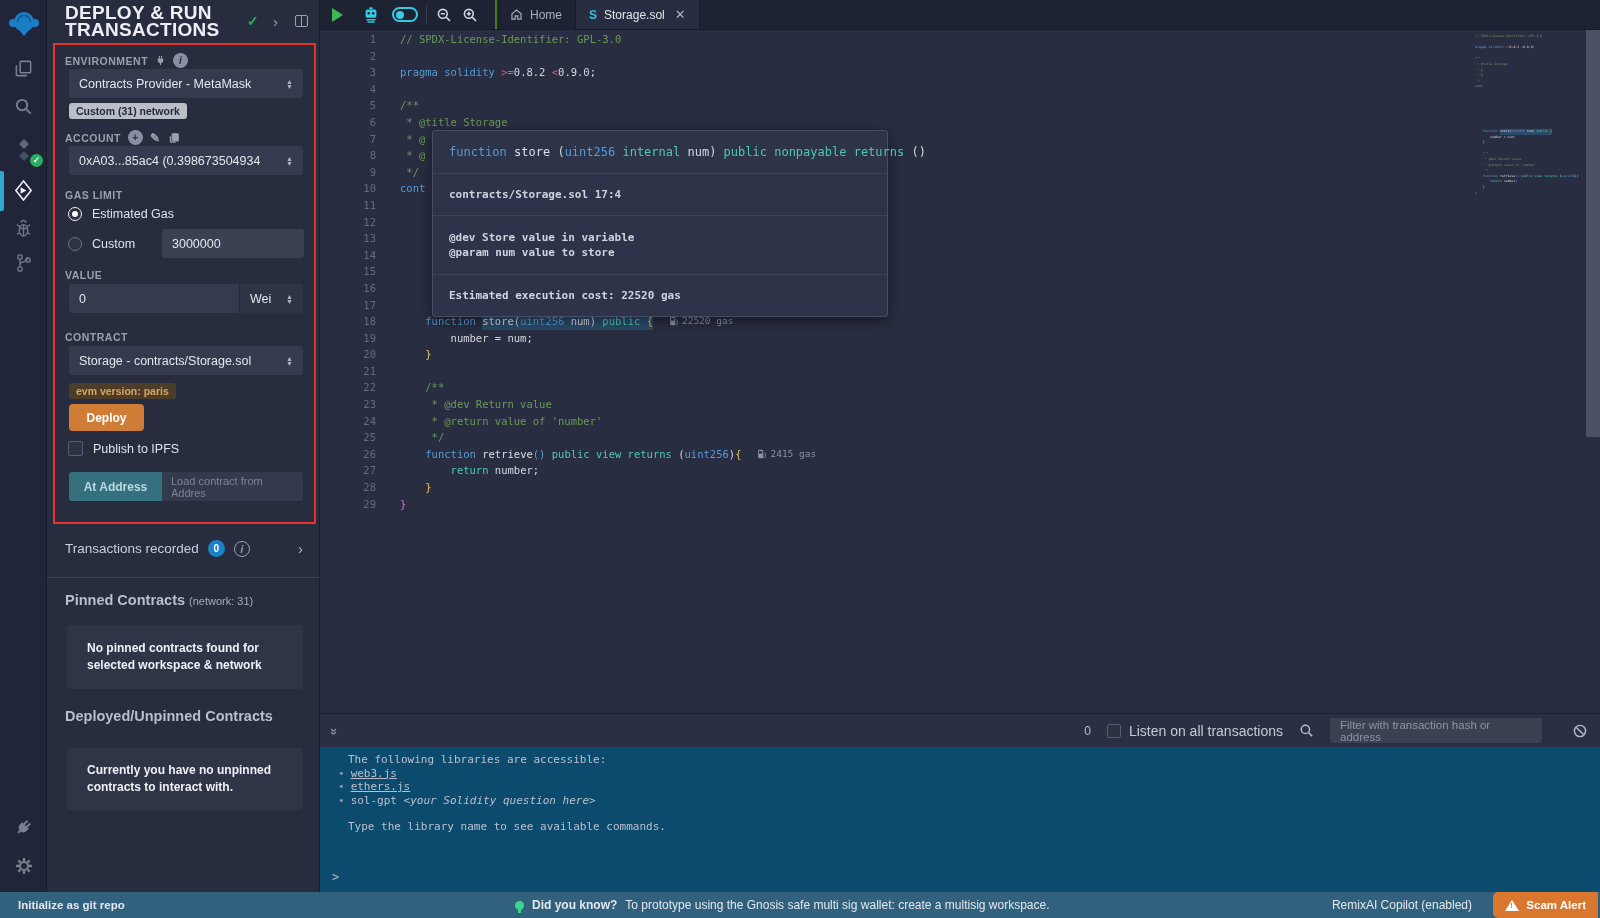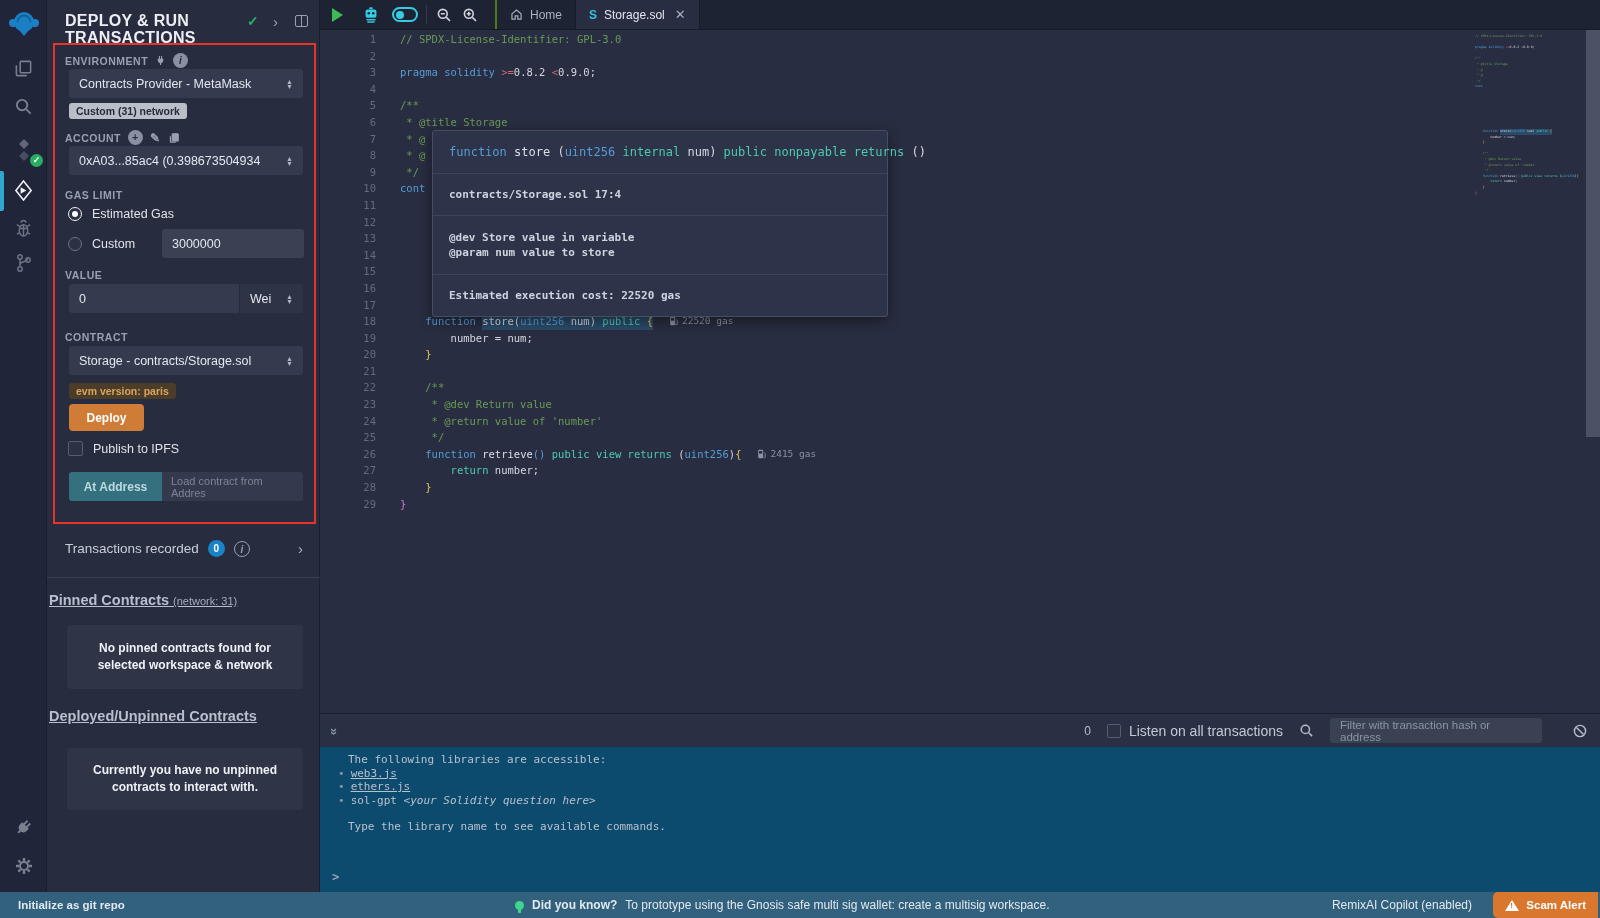--- a/index.html
+++ b/index.html
@@ -10,21 +10,21 @@
 
   
   #activity-bar { left:0; top:0; width:47px; height:892px; background:#20253a; border-right:1px solid #171c2b; }
   .act-item { position:absolute; left:0; width:47px; height:38px; display:flex; align-items:center; justify-content:center; color:#79808f; }
   .act-item svg { display:block; }
   .act-indicator { position:absolute; left:0; top:171px; width:4px; height:40px; background:#2fa8cd; border-radius:0 2px 2px 0; }
   .badge-check { position:absolute; right:4px; bottom:2px; width:13px; height:13px; border-radius:50%; background:#27ae60; color:#fff; font-size:9px; line-height:13px; text-align:center; font-weight:bold; }
 
   
   #side-panel { left:47px; top:0; width:273px; height:892px; background:#272c3f; border-right:1px solid #1a1f2e; }
-  .panel-title { left:18px; top:12px; width:190px; font-size:16px; font-weight:bold; color:#eceef4; line-height:17px; letter-spacing:.3px; }
+  .panel-title { left:18px; top:4px; width:190px; font-size:19px; font-weight:bold; color:#eceef4; line-height:17px; letter-spacing:.3px; }
   .hdr-ico { top:13px; color:#9aa0b2; }
   #red-box { left:6px; top:43px; width:263px; height:481px; border:2.5px solid #e8332a; }
   .sec-label { position:absolute; left:18px; font-size:10.5px; font-weight:bold; color:#9aa0b2; letter-spacing:.5px; display:flex; gap:7px; align-items:center; }
   .control { position:absolute; left:22px; width:234px; height:29px; background:#353b4f; border-radius:3px; display:flex; align-items:center; padding:0 10px; font-size:12.5px; color:#e2e6ee; }
   .updown { margin-left:auto; display:flex; flex-direction:column; line-height:5px; font-size:7px; color:#aeb4c2; }
   .pill { position:absolute; font-size:10.5px; font-weight:bold; border-radius:3px; padding:2px 7px; }
   .pill-net { background:#b9bec9; color:#262b3d; }
   .pill-evm { background:#4c3d2b; color:#d9a45b; }
   .radio { width:14px; height:14px; border-radius:50%; border:1.5px solid #6b7284; background:#2c3144; display:inline-block; flex:none; }
   .radio.sel { border-color:#eef0f5; position:relative; }
@@ -36,23 +36,23 @@
   #ataddr-row { position:absolute; left:22px; top:472px; width:234px; height:29px; display:flex; }
   #ataddr-btn { width:93px; background:#35707f; border:none; border-radius:3px 0 0 3px; color:#bdd9e0; font-weight:bold; font-size:12px; }
   #ataddr-input { flex:1; background:#343a4d; border-radius:0 3px 3px 0; display:flex; align-items:center; padding:0 9px; font-size:11px; color:#7c8496; }
   .icon-sm { color:#9aa0b2; }
   .circle-ico { width:15px; height:15px; border-radius:50%; background:#8a90a3; color:#272c3f; font-size:10px; font-weight:bold; text-align:center; line-height:15px; }
   .tx-row { position:absolute; left:18px; top:540px; width:238px; display:flex; align-items:center; gap:9px; font-size:13.5px; color:#c9cedb; }
   .count-badge { width:17px; height:17px; border-radius:50%; background:#1a82c6; color:#fff; font-size:10px; font-weight:bold; text-align:center; line-height:17px; }
   .info-ring { width:16px; height:16px; border-radius:50%; border:1px solid #9aa0b2; color:#9aa0b2; font-size:10px; text-align:center; line-height:15px; font-style:italic; font-weight:bold; }
   .chev { color:#aeb4c2; font-size:15px; }
   .divider { position:absolute; left:0; top:577px; width:273px; height:1px; background:#3a4054; }
-  .sec-head { position:absolute; left:2px; font-size:14.5px; color:#b9bfce; font-weight:bold;text-decoration:underline; }
+  .sec-head { position:absolute; left:18px; font-size:14.5px; color:#b9bfce; font-weight:bold; }
   .sec-head small { font-size:11px; font-weight:normal; color:#a6acbc; }
-  .empty-box { position:absolute; left:20px; width:236px; background:#2f3447; border-radius:4px; display:flex; align-items:center; justify-content:center; text-align:center; font-size:12px; font-weight:bold; color:#eef1f6; padding:10px 20px; line-height:17px; }
+  .empty-box { position:absolute; left:20px; width:236px; background:#2f3447; border-radius:4px; display:flex; align-items:center; justify-content:center; text-align:left; font-size:12px; font-weight:bold; color:#eef1f6; padding:10px 20px; line-height:17px; }
 
   
   #main { left:320px; top:0; width:1280px; height:892px; background:#282d41; }
   #topbar { left:0; top:0; width:1280px; height:30px; background:#1e2334; border-bottom:1px solid #161b2a; display:flex; align-items:stretch; }
   .tb-ico { display:flex; align-items:center; justify-content:center; width:34px; }
   .play-tri { width:0; height:0; border-left:11px solid #3dba54; border-top:7px solid transparent; border-bottom:7px solid transparent; }
   .toggle-pill { width:26px; height:15px; border:2px solid #35cbe0; border-radius:9px; position:relative; }
   .toggle-pill::after { content:""; position:absolute; left:2px; top:1.5px; width:8px; height:8px; border-radius:50%; background:#35cbe0; }
   .tb-sep { width:1px; background:#343a4e; margin:5px 4px; }
   .tab { display:flex; align-items:center; gap:7px; padding:0 13px; font-size:12px; color:#aab0bf; border-right:1px solid #161b2a; }

